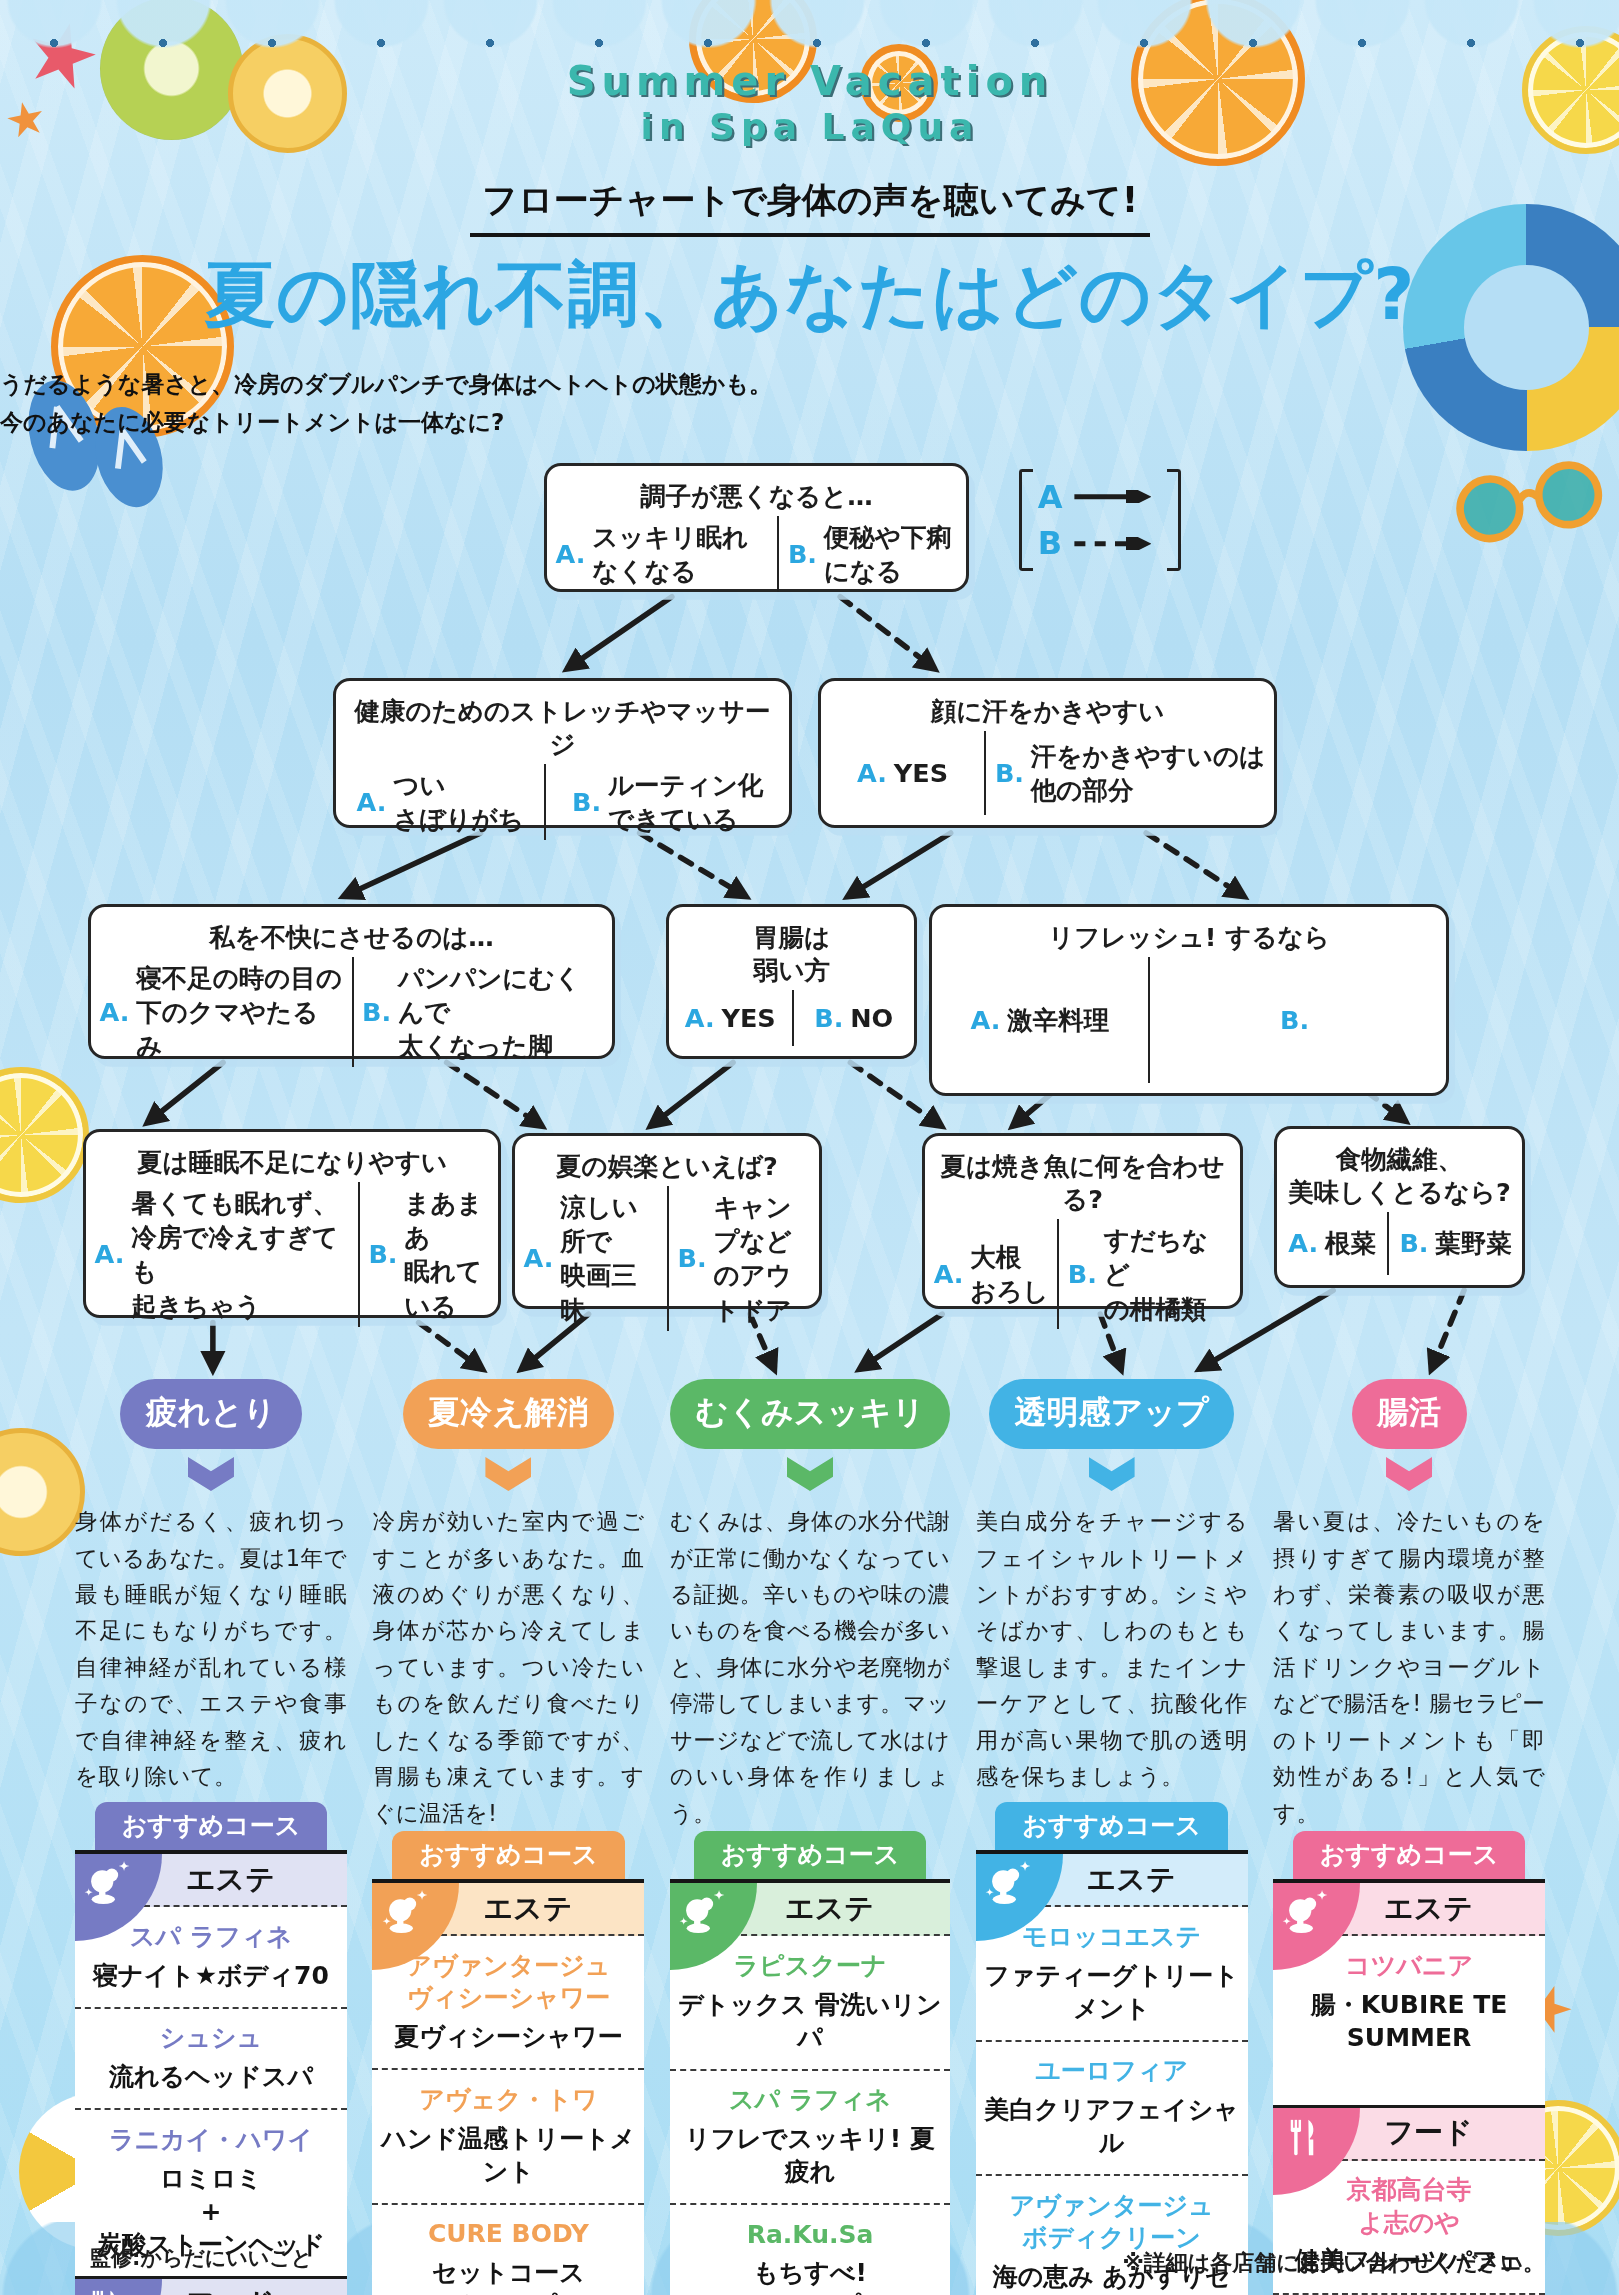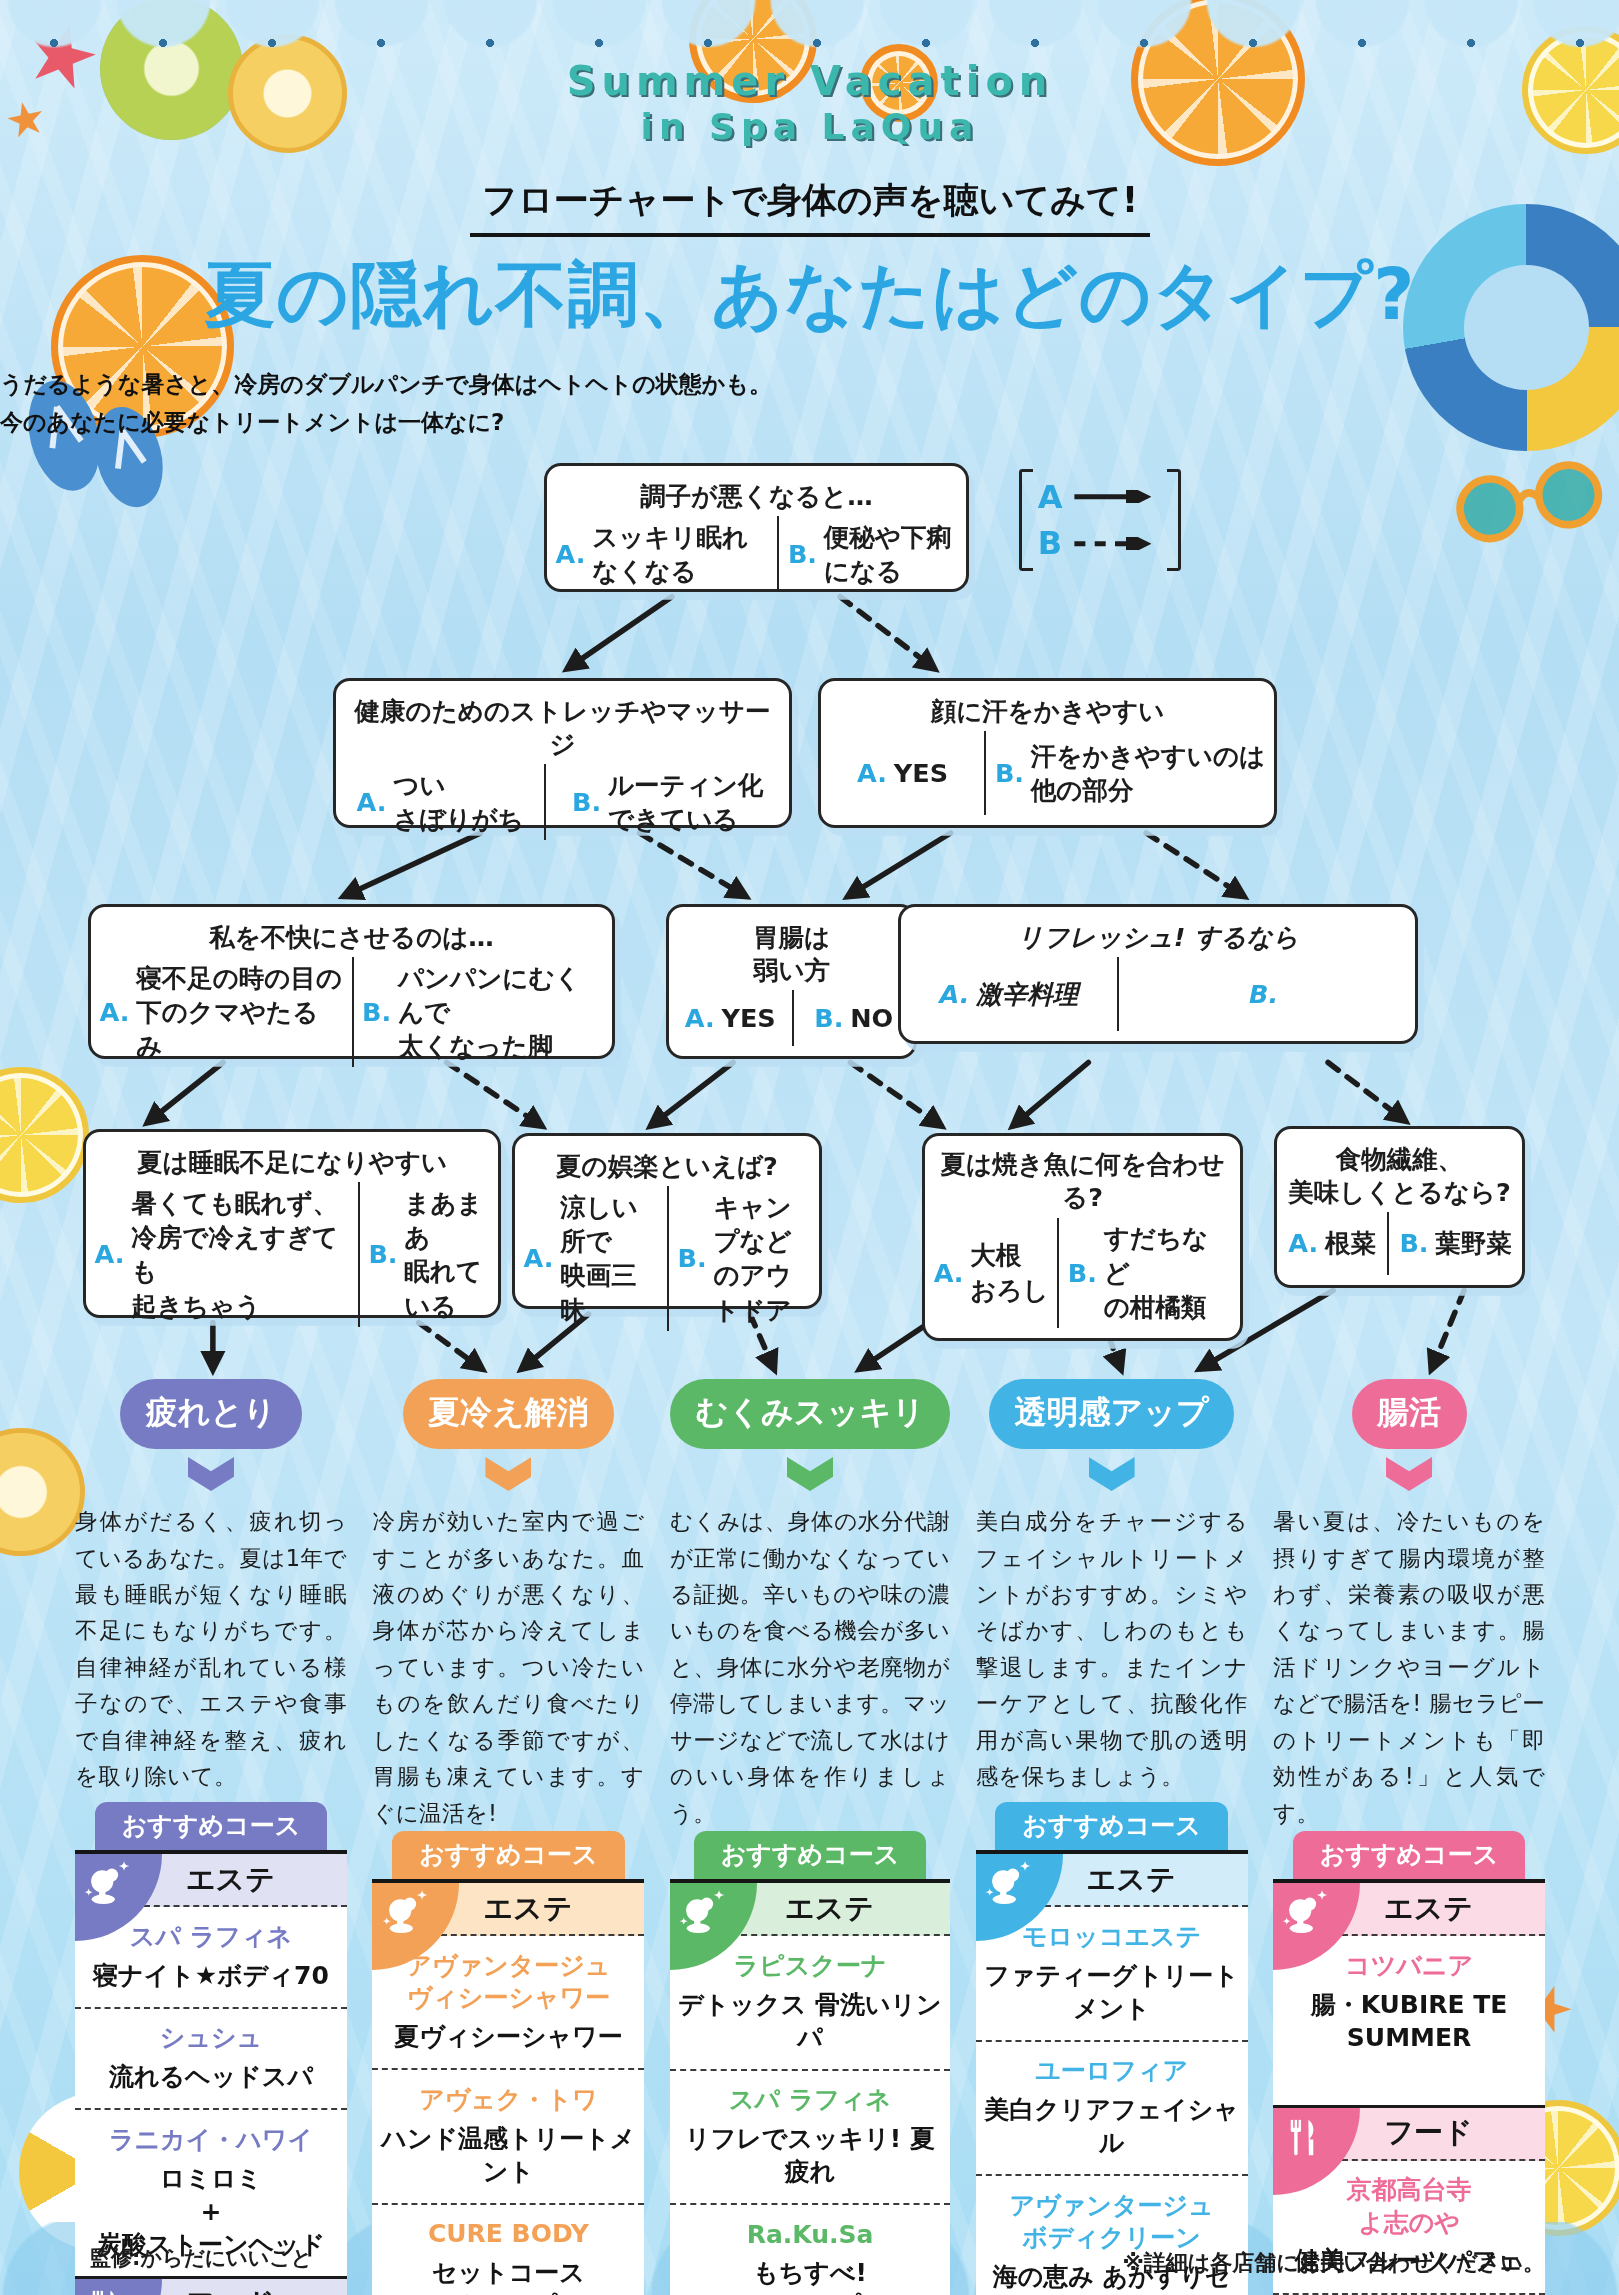--- a/index.html
+++ b/index.html
@@ -276,21 +276,21 @@
         <span class="ab">A.</span>
         <span class="ml">YES</span>
       </div>
     <div class="opt opt-b" style="width:50%">
         <span class="ab">B.</span>
         <span class="ml">NO</span>
       </div>
   </div>
 </div>
 
-<div class="qbox" style="left:898px;top:904px;width:520px;height:140px;font-style:italic;">
+<div class="qbox" style="left:929px;top:904px;width:520px;height:192px;">
   <div class="q-title ml">リフレッシュ! するなら</div>
   <div class="q-opts">
     <div class="opt" style="width:42%">
         <span class="ab">A.</span>
         <span class="ml">激辛料理</span>
       </div>
     <div class="opt opt-b" style="width:58%">
         <span class="ab">B.</span>
       </div>
   </div>
@@ -323,21 +323,21 @@
 映画三昧</span>
       </div>
     <div class="opt opt-b" style="width:50%">
         <span class="ab">B.</span>
         <span class="ml">キャンプなど
 のアウトドア</span>
       </div>
   </div>
 </div>
 
-<div class="qbox" style="left:922px;top:1133px;width:321px;height:208px;justify-content:flex-end;">
+<div class="qbox" style="left:922px;top:1133px;width:321px;height:176px;">
   <div class="q-title ml">夏は焼き魚に何を合わせる?</div>
   <div class="q-opts">
     <div class="opt" style="width:42%">
         <span class="ab">A.</span>
         <span class="ml">大根
 おろし</span>
       </div>
     <div class="opt opt-b" style="width:58%">
         <span class="ab">B.</span>
         <span class="ml">すだちなど

